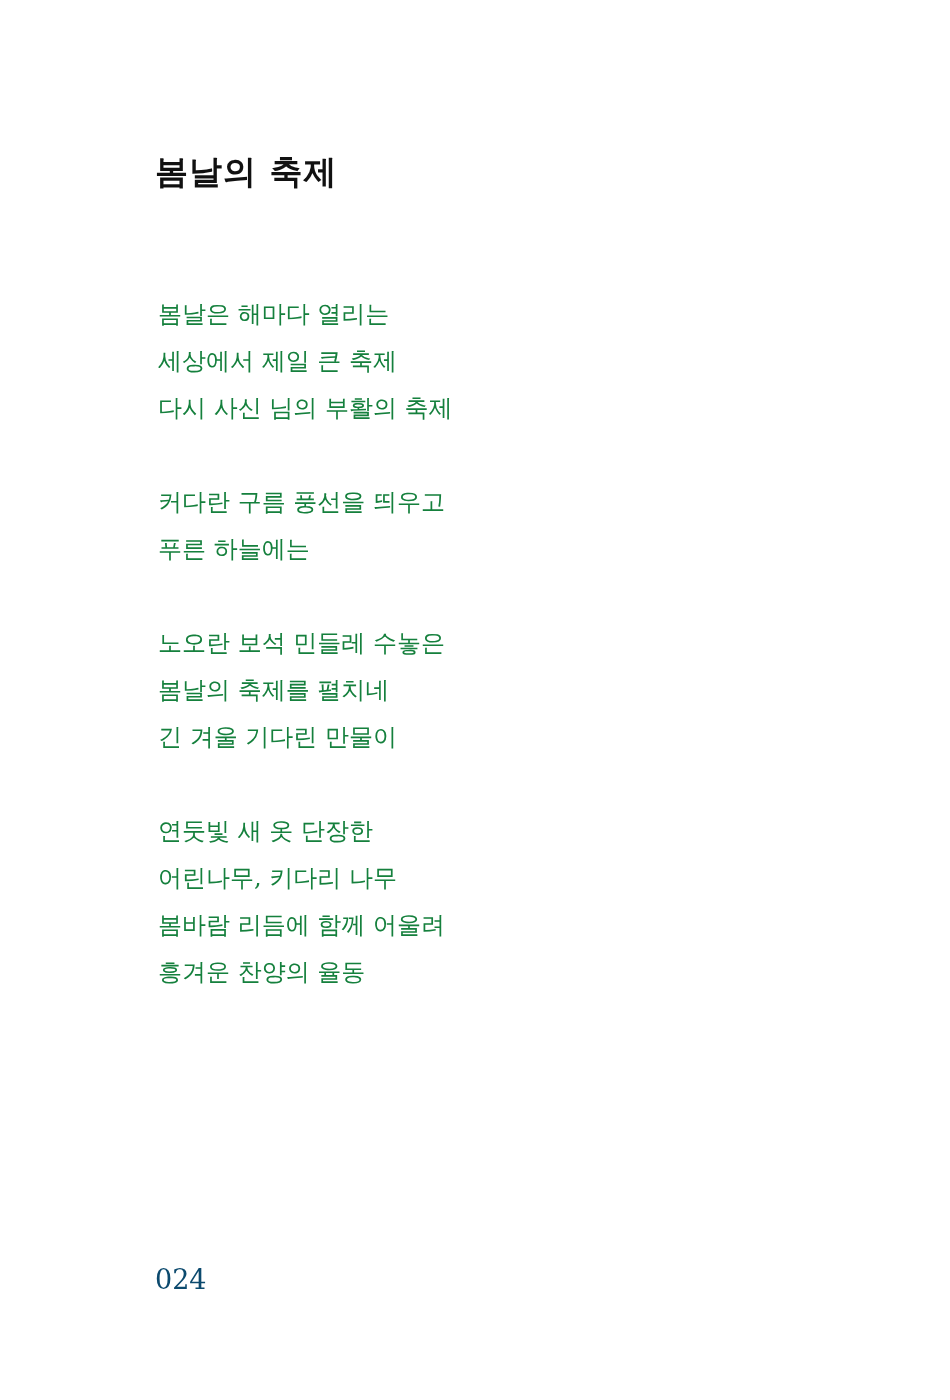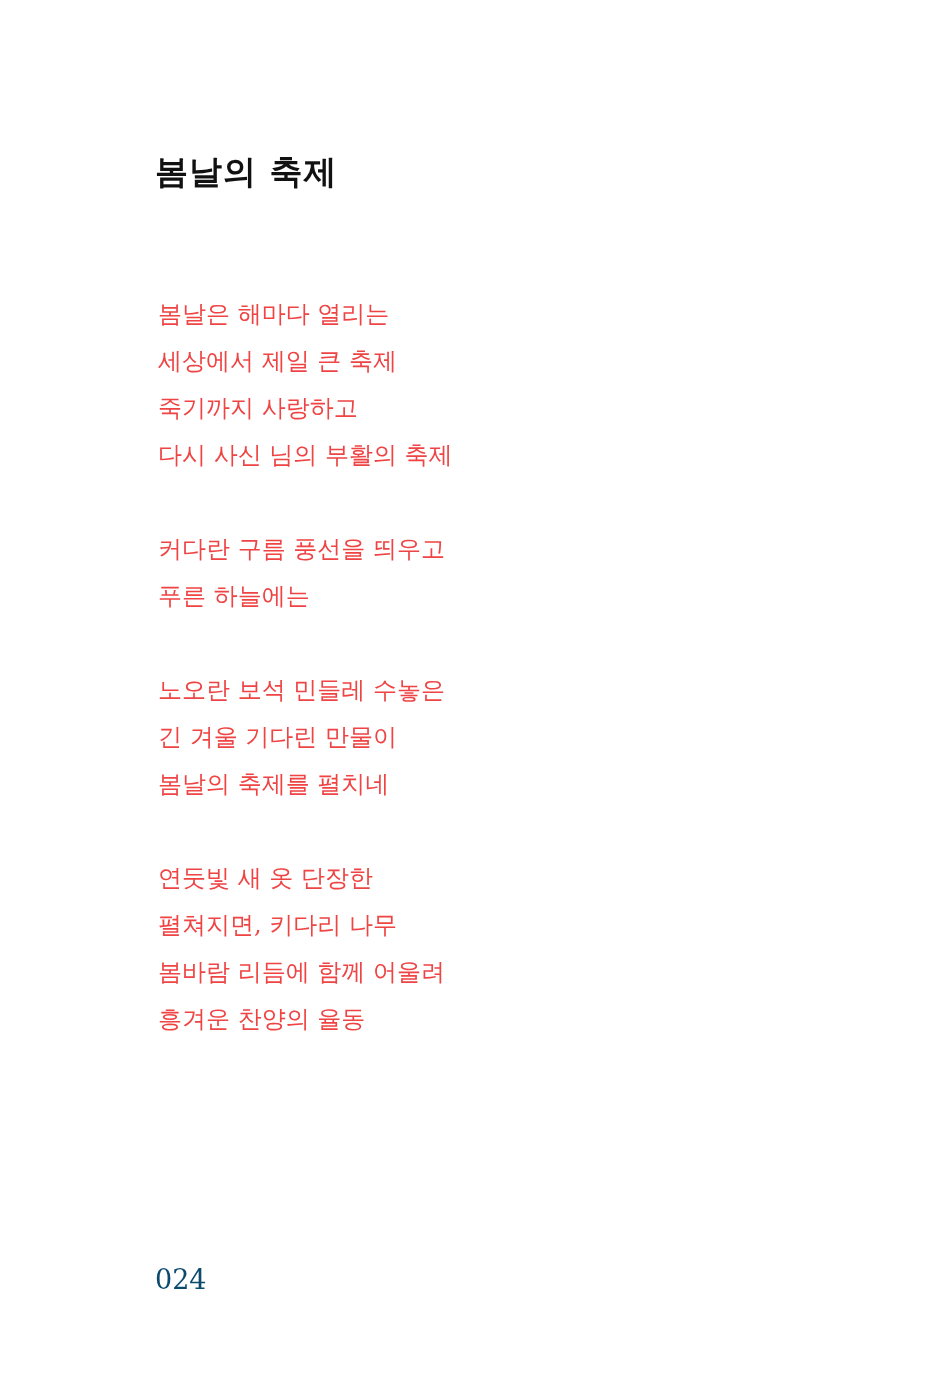--- a/index.html
+++ b/index.html
@@ -28,21 +28,21 @@
     line-height: 44px;
     color: #111111;
   }
   .poem-body {
     position: absolute;
     left: 158px;
     top: 291px;
     font-size: 24px;
     line-height: 47px;
     font-weight: 400;
-    color: #ef4444;
+    color: #15803d;
   }
   .stanza {
     margin: 0 0 47px 0;
   }
   .stanza:last-child {
     margin-bottom: 0;
   }
   .poem-line {
     margin: 0;
     white-space: pre;
@@ -61,38 +61,37 @@
 
 <div class="page">
 
   <h1 class="poem-title">봄날의 축제</h1>
 
   <div class="poem-body">
 
     <div class="stanza">
       <p class="poem-line">봄날은 해마다 열리는</p>
       <p class="poem-line">세상에서 제일 큰 축제</p>
-      <p class="poem-line">죽기까지 사랑하고</p>
       <p class="poem-line">다시 사신 님의 부활의 축제</p>
     </div>
 
     <div class="stanza">
       <p class="poem-line">커다란 구름 풍선을 띄우고</p>
       <p class="poem-line">푸른 하늘에는</p>
     </div>
 
     <div class="stanza">
       <p class="poem-line">노오란 보석 민들레 수놓은</p>
+      <p class="poem-line">봄날의 축제를 펼치네</p>
       <p class="poem-line">긴 겨울 기다린 만물이</p>
-      <p class="poem-line">봄날의 축제를 펼치네</p>
     </div>
 
     <div class="stanza">
       <p class="poem-line">연둣빛 새 옷 단장한</p>
-      <p class="poem-line">펼쳐지면, 키다리 나무</p>
+      <p class="poem-line">어린나무, 키다리 나무</p>
       <p class="poem-line">봄바람 리듬에 함께 어울려</p>
       <p class="poem-line">흥겨운 찬양의 율동</p>
     </div>
 
   </div>
 
   <div class="page-number">024</div>
 
 </div>
 

